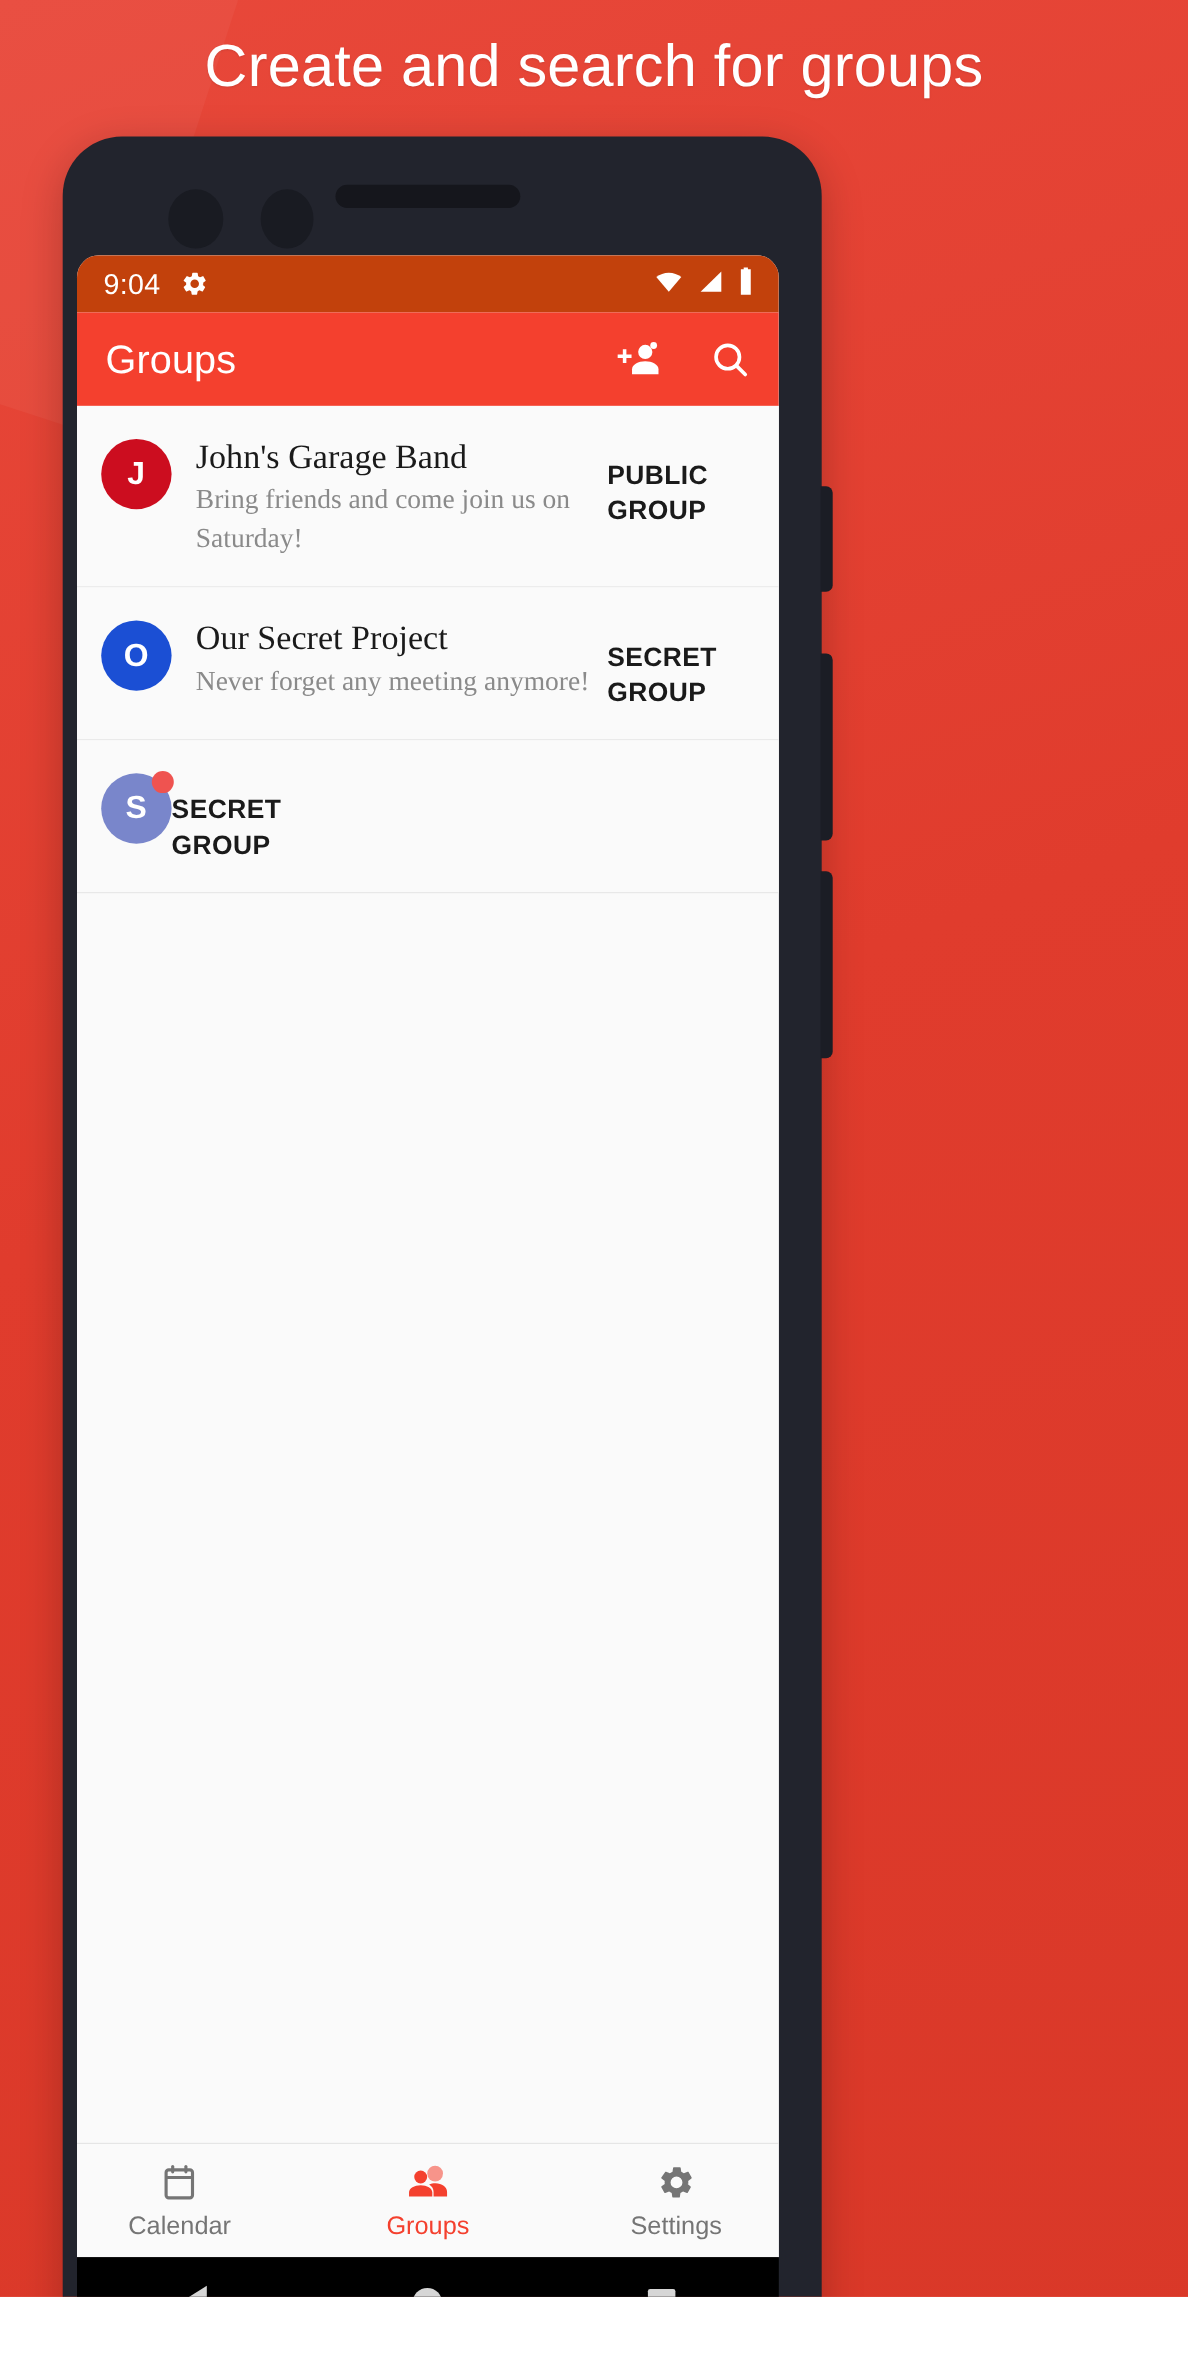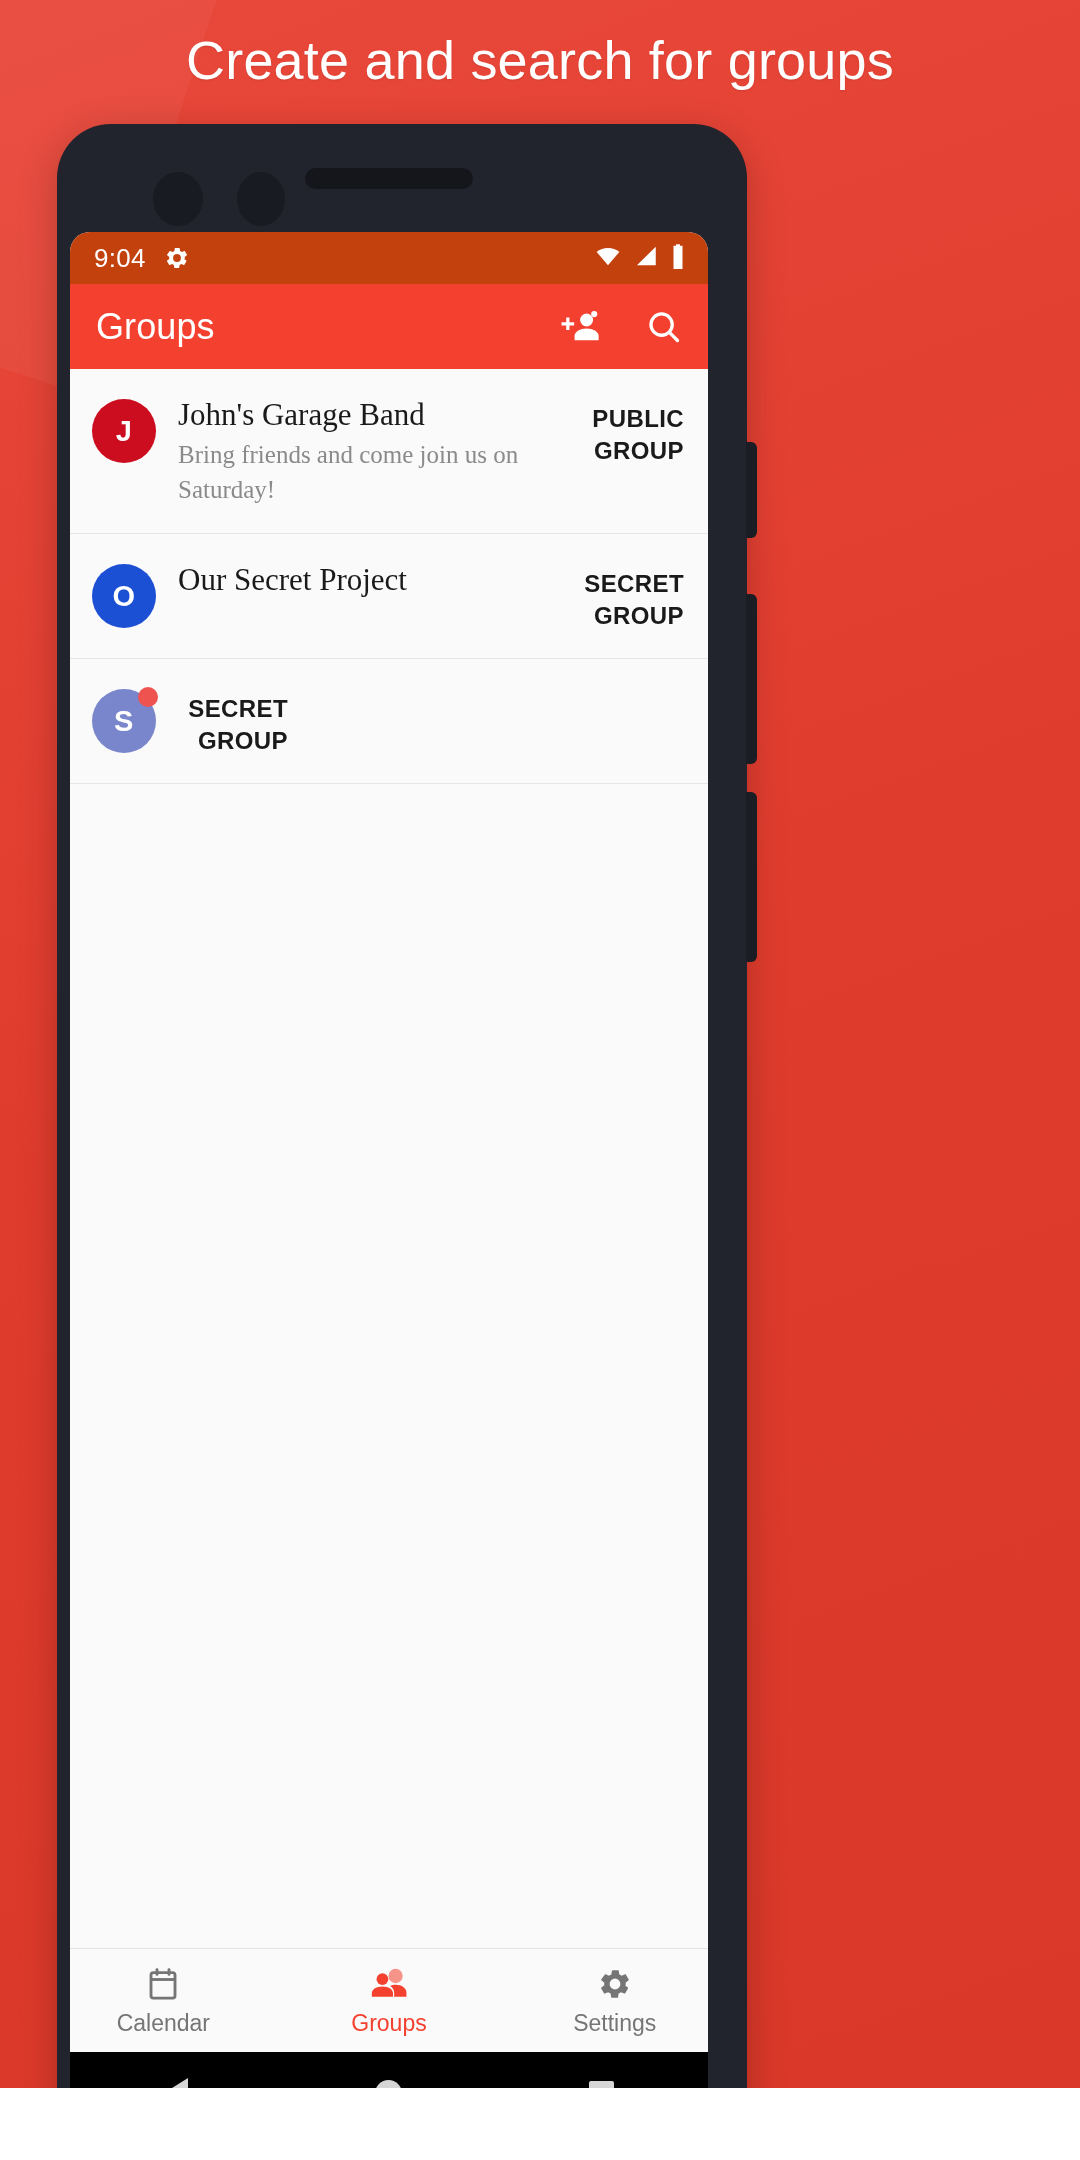--- a/index.html
+++ b/index.html
@@ -168,27 +168,27 @@
   }
   .item-sub {
     color: #8a8a8a;
     font-size: 25px;
     font-weight: 400;
     line-height: 35px;
   }
   .item-badge {
     flex: none;
     width: 132px;
-    text-align: right;
+    text-align: left;
     color: #1a1a1a;
     font-size: 24px;
     font-weight: 600;
     letter-spacing: 0.4px;
     line-height: 32px;
-    margin-top: 8px;
+    margin-top: 22px;
   }
 
   
   .bottomnav {
     height: 104px;
     background: #fafafa;
     border-top: 1px solid #e3e3e3;
     display: flex;
     align-items: stretch;
     flex: none;
@@ -312,20 +312,21 @@
           </span>
           <span class="item-badge">PUBLIC GROUP</span>
         </div>
 
         <div class="list-item">
           <span class="avatar-wrap">
             <span class="avatar" style="background:#1b4fd4">O</span>
           </span>
           <span class="item-text">
             <span class="item-title" style="display:block">Our Secret Project</span>
+            <span class="item-sub" style="display:block">Never forget any meeting anymore!</span>
           </span>
           <span class="item-badge">SECRET GROUP</span>
         </div>
 
         <div class="list-item">
           <span class="avatar-wrap">
             <span class="avatar" style="background:#7986cb">S</span>
             <span class="avatar-dot"></span>
           </span>
           <span class="item-badge">SECRET GROUP</span>

